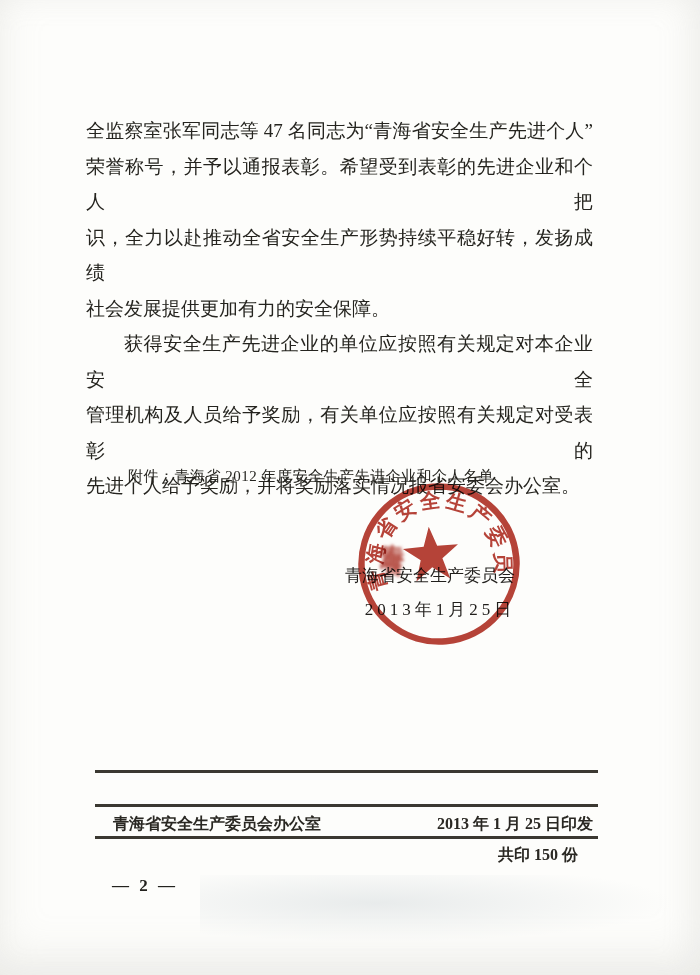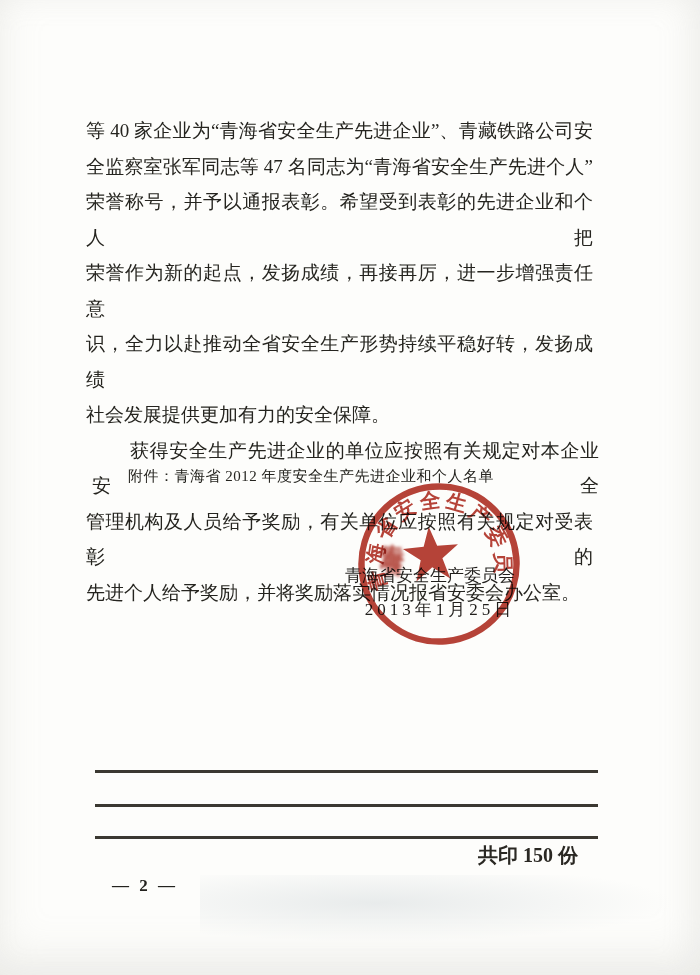--- a/index.html
+++ b/index.html
@@ -29,21 +29,21 @@
   .body-text {
     position: absolute;
     left: 86px; top: 113px; width: 507px;
     font-size: 19px;
     line-height: 35.5px;
     color: #25241f;
     text-align: justify;
   }
   .line { width: 100%; }
   .line.full { text-align-last: justify; }
-  .line.indent { text-indent: 38px; margin-left: 6px; }
+  .line.indent { text-indent: 38px; }
 
   .attachment {
     position: absolute;
     left: 128px; top: 464px;
     font-size: 15px;
     line-height: 24px;
     letter-spacing: 0.5px;
     color: #25241f;
     white-space: nowrap;
   }
@@ -121,45 +121,43 @@
     align-items: baseline;
     font-size: 16px; line-height: 20px;
     font-weight: 600;
     color: #2a2823;
     white-space: nowrap;
   }
   .copies {
     position: absolute;
     left: 400px; top: 845px; width: 178px;
     text-align: right;
-    font-size: 20px; line-height: 20px;
+    font-size: 16px; line-height: 20px;
     font-weight: 600;
     color: #2a2823;
     white-space: nowrap;
   }
   .page-num {
     position: absolute;
     left: 112px; top: 875px;
     font-size: 17px; line-height: 22px;
     font-weight: 700;
     letter-spacing: 3px;
     color: #23221e;
     white-space: nowrap;
   }
 </style>
 </head>
 <body>
 
 <div id="page">
 
   <div class="body-text">
-    <div class="line full">等 40 家企业为“青海省安全生产先进企业”、青藏铁路公司安</div>
     <div class="line full">全监察室张军同志等 47 名同志为“青海省安全生产先进个人”</div>
     <div class="line full">荣誉称号，并予以通报表彰。希望受到表彰的先进企业和个人把</div>
-    <div class="line full">荣誉作为新的起点，发扬成绩，再接再厉，进一步增强责任意</div>
     <div class="line full">识，全力以赴推动全省安全生产形势持续平稳好转，发扬成绩</div>
     <div class="line">社会发展提供更加有力的安全保障。</div>
     <div class="line full indent">获得安全生产先进企业的单位应按照有关规定对本企业安全</div>
     <div class="line full">管理机构及人员给予奖励，有关单位应按照有关规定对受表彰的</div>
     <div class="line">先进个人给予奖励，并将奖励落实情况报省安委会办公室。</div>
   </div>
 
   <div class="attachment">附件：青海省 2012 年度安全生产先进企业和个人名单</div>
 
   <div class="sig-org">青海省安全生产委员会</div>
@@ -174,20 +172,24 @@
       <path id="sealArc" d="M 29.4 102.5 A 57 57 0 1 1 136.6 102.5" fill="none"></path>
       <text class="seal-arc-text" fill="#b2342a">
         <textPath href="#sealArc" startOffset="0" textLength="236" lengthAdjust="spacing">青海省安全生产委员会</textPath>
       </text>
     </svg>
   </div>
 
   <div class="rule rule-1"></div>
   <div class="rule rule-2"></div>
 
+  <div class="issuer-row">
+    <span>青海省安全生产委员会办公室</span>
+    <span>2013 年 1 月 25 日印发</span>
+  </div>
   <div class="rule rule-3"></div>
 
   <div class="copies">共印 150 份</div>
 
   <div class="page-num">— 2 —</div>
 
   <div class="haze"></div>
 </div>
 
 </body></html>

